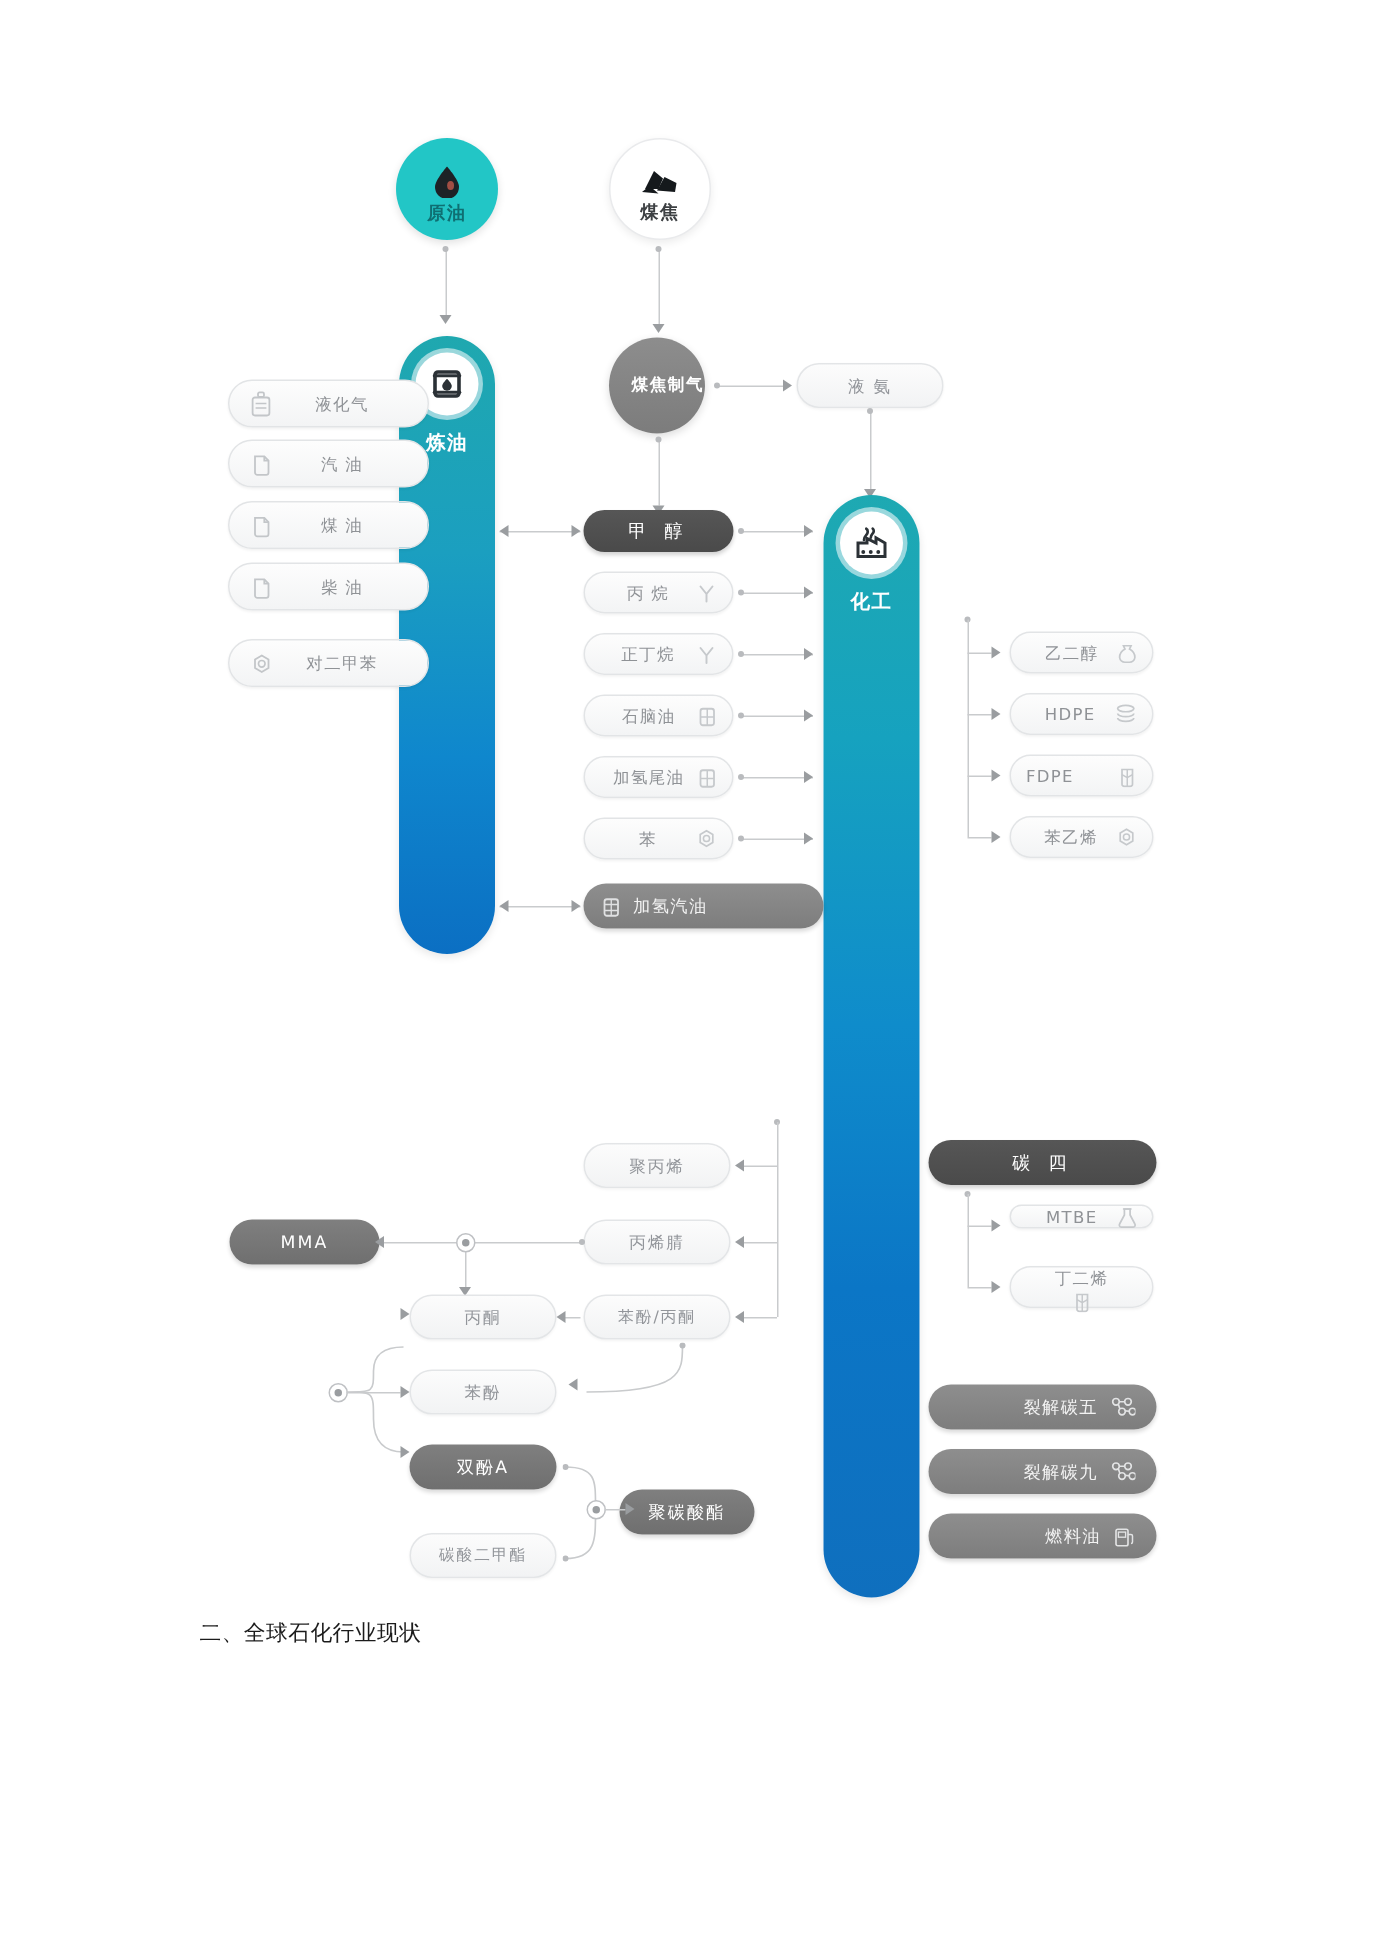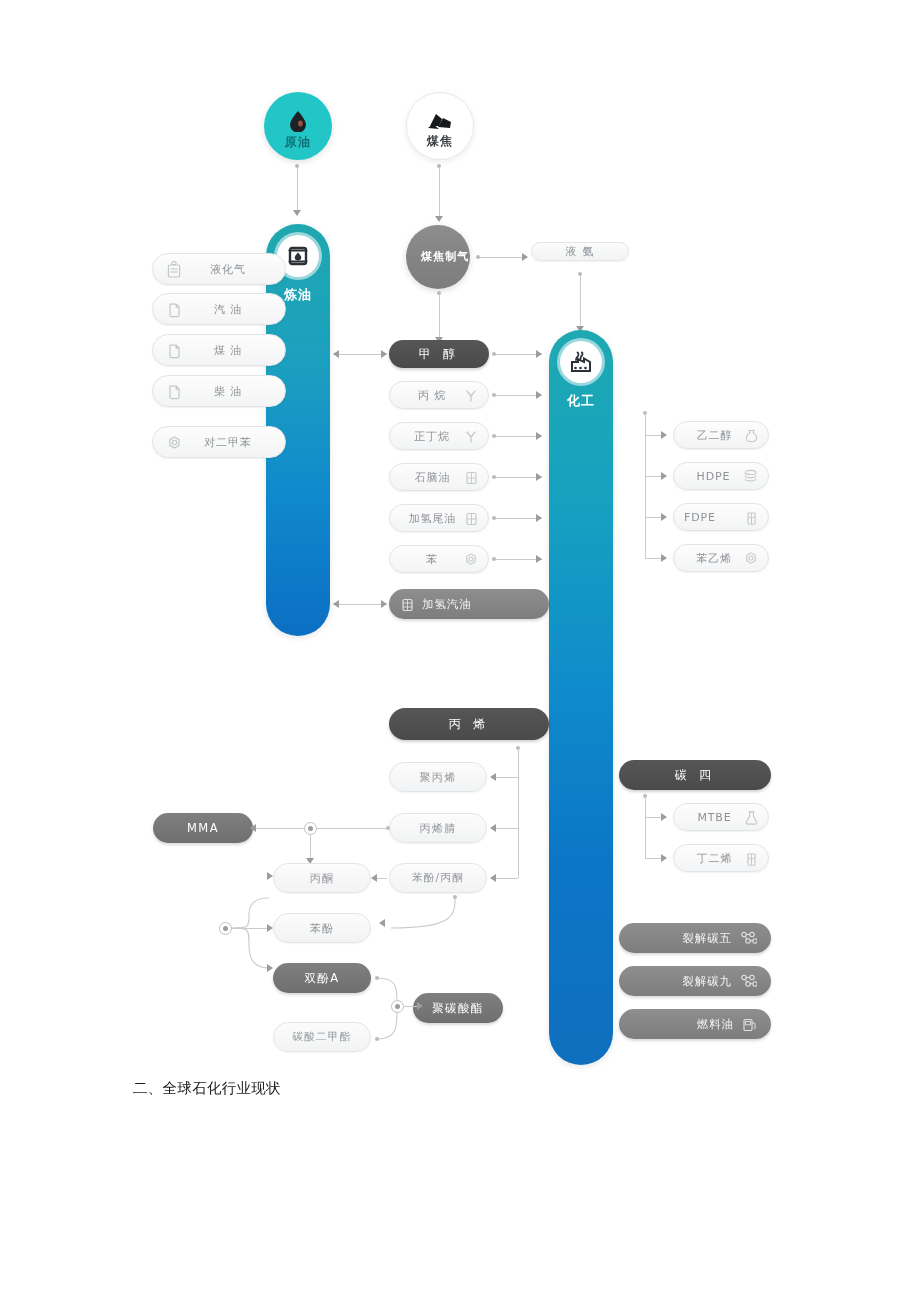--- a/index.html
+++ b/index.html
@@ -136,21 +136,21 @@
   <div class="conn" style="left:439px;top:166px;">
     <div class="vline" style="left:0;top:0;height:50px;"></div>
     <div class="dot" style="left:-2px;top:-2px;"></div>
     <div class="arrow down" style="left:-4px;top:50px;"></div>
   </div>
 
   <div class="circ circ-grey" style="left:406px;top:225px;width:64px;height:64px;justify-content:center;">
     <span class="lbl" style="font-size:11px;width:34px;">煤焦制气</span>
   </div>
 
-  <div class="node pill-light" style="left:531px;top:242px;width:98px;height:19px;">
+  <div class="node pill-light" style="left:531px;top:242px;width:98px;height:30px;">
     <span class="lbl">液  氨</span>
   </div>
 
   <div class="conn" style="left:478px;top:257px;">
     <div class="hline" style="left:0;top:0;width:44px;"></div>
     <div class="dot" style="left:-2px;top:-2px;"></div>
     <div class="arrow right" style="left:44px;top:-4px;"></div>
   </div>
 
   <div class="conn" style="left:439px;top:293px;">
@@ -406,23 +406,20 @@
     <div class="hline" style="left:0;top:22px;width:16px;"></div>
     <div class="arrow right" style="left:16px;top:18px;"></div>
     <div class="hline" style="left:0;top:63px;width:16px;"></div>
     <div class="arrow right" style="left:16px;top:59px;"></div>
     <div class="hline" style="left:0;top:104px;width:16px;"></div>
     <div class="arrow right" style="left:16px;top:100px;"></div>
     <div class="hline" style="left:0;top:145px;width:16px;"></div>
     <div class="arrow right" style="left:16px;top:141px;"></div>
   </div>
 
-  <div class="node bar-dark" style="left:389px;top:708px;width:160px;height:32px;justify-content:center;">
-    <span class="lbl">丙  烯</span>
-  </div>
 
   <div class="node pill-light" style="left:389px;top:762px;width:98px;height:30px;">
     <span class="lbl">聚丙烯</span>
   </div>
   <div class="node pill-light" style="left:389px;top:813px;width:98px;height:30px;">
     <span class="lbl">丙烯腈</span>
   </div>
   <div class="node pill-light" style="left:389px;top:863px;width:98px;height:30px;">
     <span class="lbl" style="font-size:10.5px;">苯酚/丙酮</span>
   </div>
@@ -503,31 +500,31 @@
     </svg>
     <div class="ring" style="left:16px;top:25px;"></div>
     <div class="hline" style="left:28px;top:31px;width:14px;"></div>
     <div class="arrow right" style="left:42px;top:27px;"></div>
   </div>
 
   <div class="node bar-dark" style="left:619px;top:760px;width:152px;height:30px;justify-content:center;">
     <span class="lbl">碳  四</span>
   </div>
 
-  <div class="node chip" style="left:673px;top:803px;width:96px;height:28px;padding:0 10px;justify-content:space-between;">
+  <div class="node chip" style="left:673px;top:803px;width:96px;height:16px;padding:0 10px;justify-content:space-between;">
     <span class="lbl" style="flex:1;text-align:center;">MTBE</span>
     <span class="ico">
       <svg width="13" height="15" viewBox="0 0 13 15">
         <path d="M4.6 2 h3.8 v4 l3.2 6 a1.4 1.4 0 0 1-1.2 2.1 H2.6 A1.4 1.4 0 0 1 1.4 12 l3.2-6 Z" fill="none" stroke="#c6c9cc" stroke-width="1.15"></path>
         <line x1="3.6" y1="2" x2="9.4" y2="2" stroke="#c6c9cc" stroke-width="1.15"></line>
       </svg>
     </span>
   </div>
 
-  <div class="node chip" style="left:673px;top:844px;width:96px;height:28px;padding:0 10px;justify-content:space-between;">
+  <div class="node chip" style="left:673px;top:844px;width:96px;height:28px;padding:0 10px;justify-content:space-between;flex-direction:column;">
     <span class="lbl" style="flex:1;text-align:center;">丁二烯</span>
     <span class="ico">
       <svg width="13" height="15" viewBox="0 0 13 15">
         <path d="M3 3 h7 v9.8 a1.4 1.4 0 0 1-1.4 1.4 H4.4 A1.4 1.4 0 0 1 3 12.8 Z" fill="none" stroke="#c6c9cc" stroke-width="1.15"></path>
         <path d="M6.5 3 v11.2 M3 6.4 l3.5 2 3.5-2" fill="none" stroke="#c6c9cc" stroke-width="1"></path>
       </svg>
     </span>
   </div>
 
   <div class="conn" style="left:645px;top:796px;">

